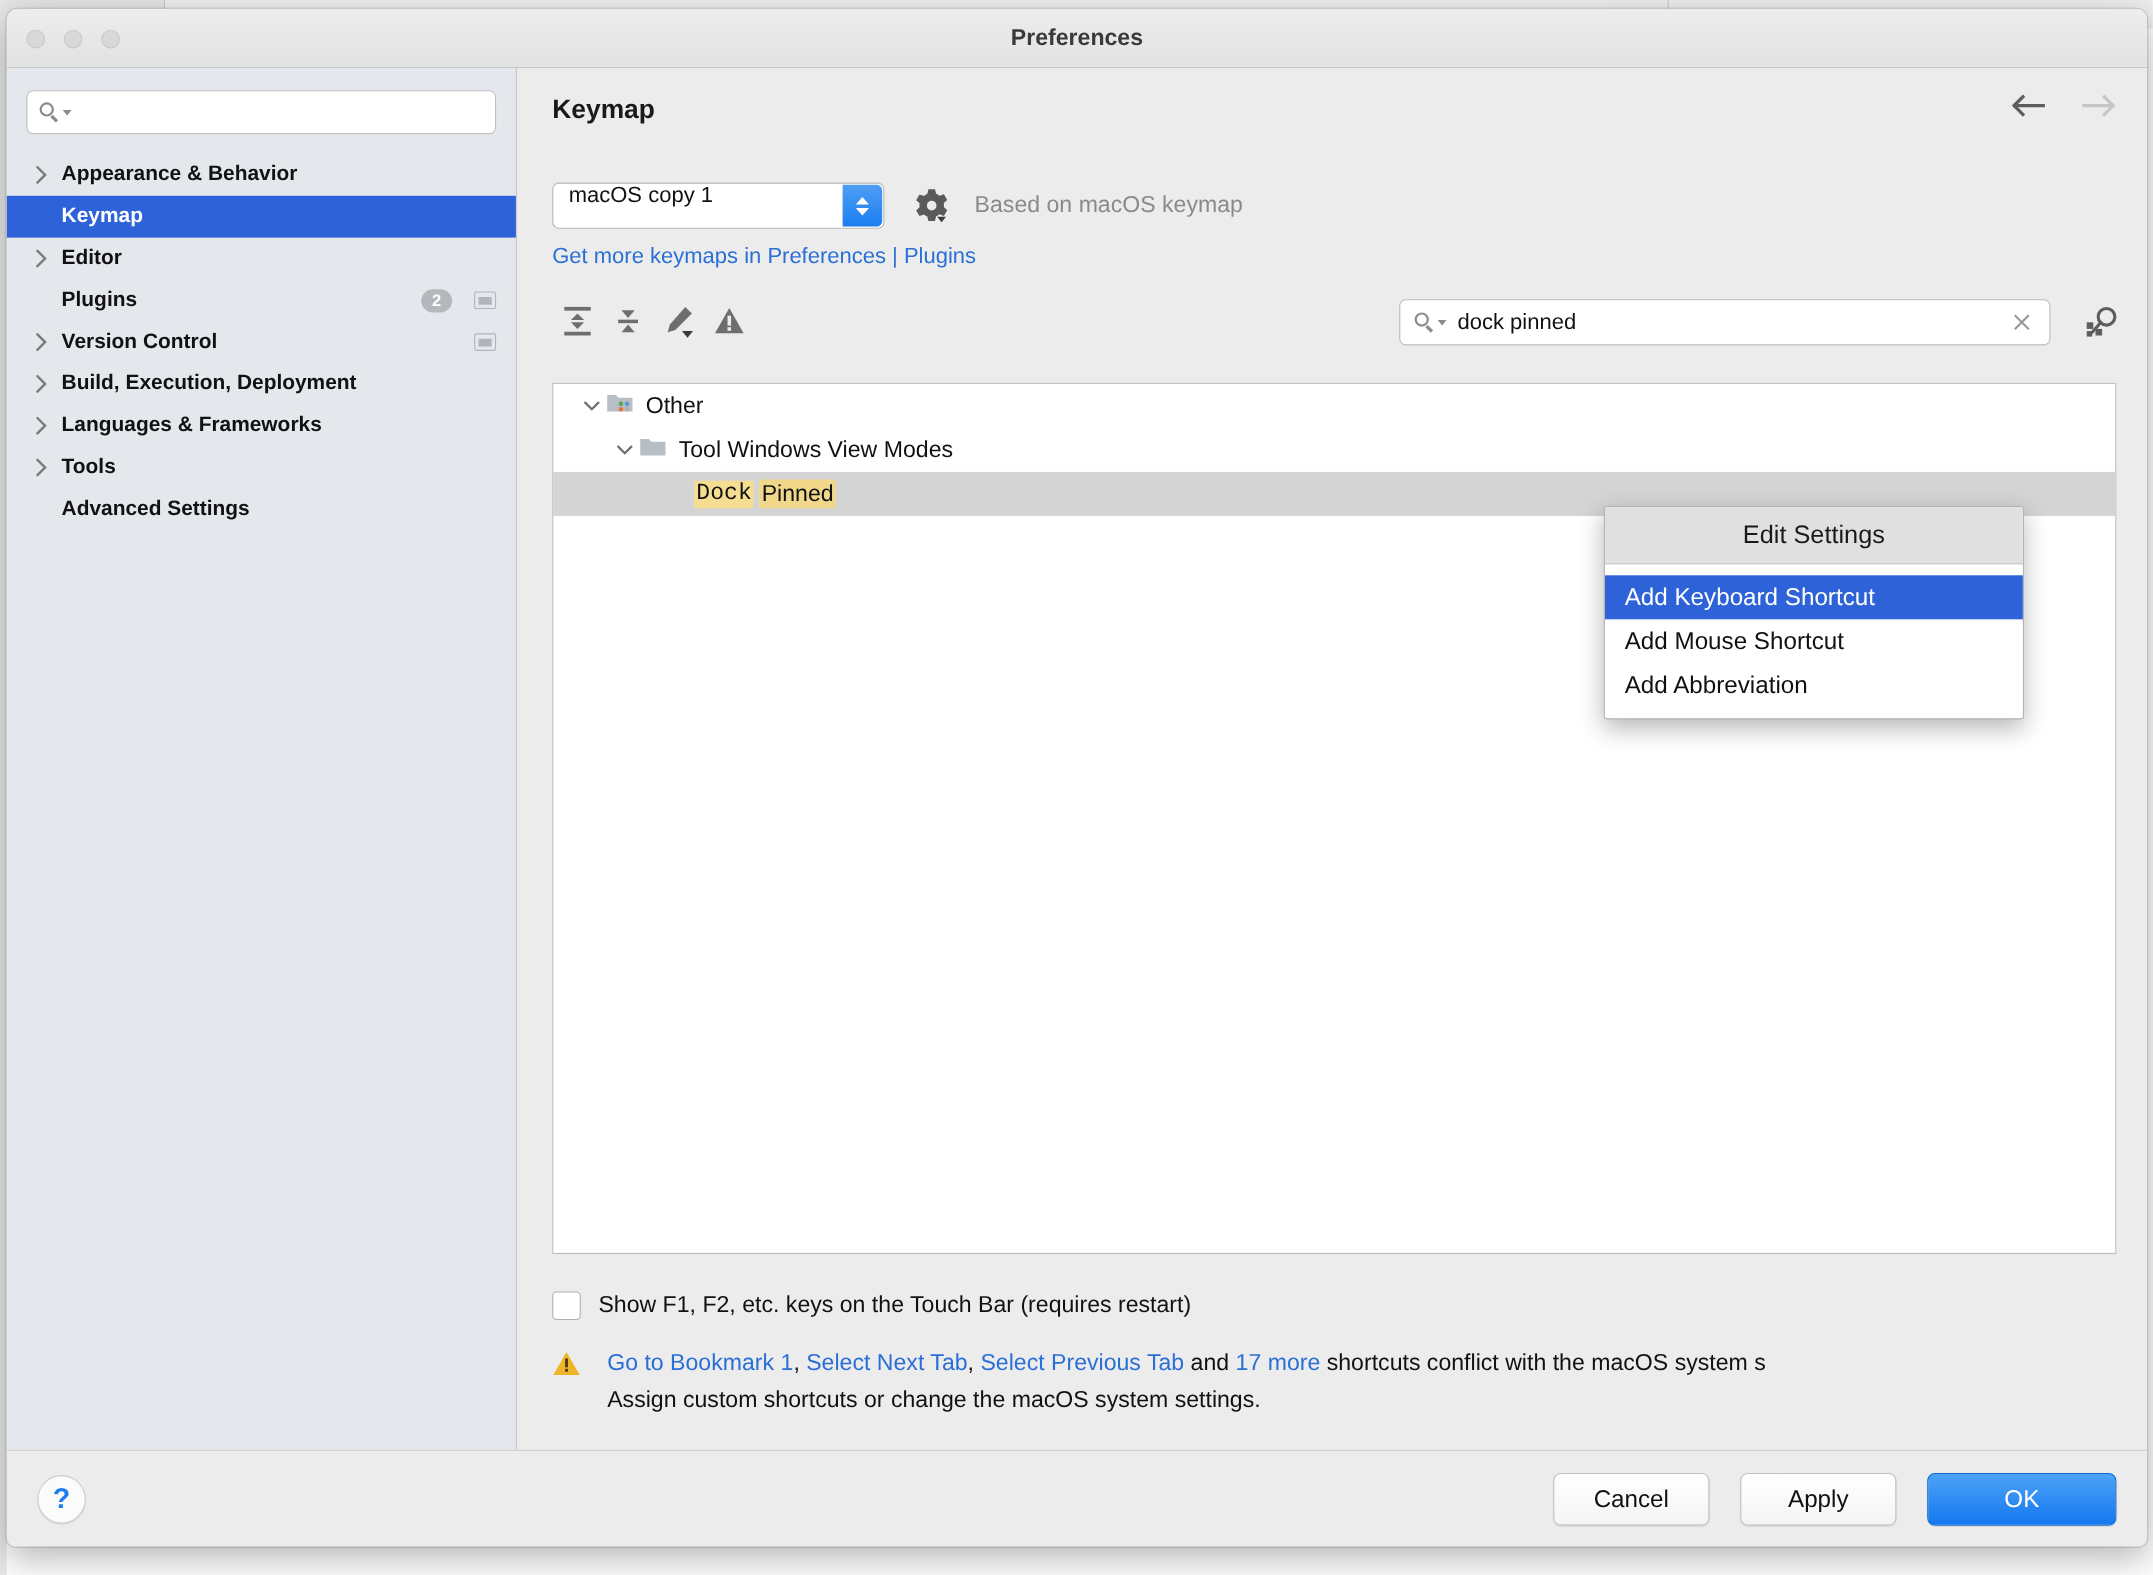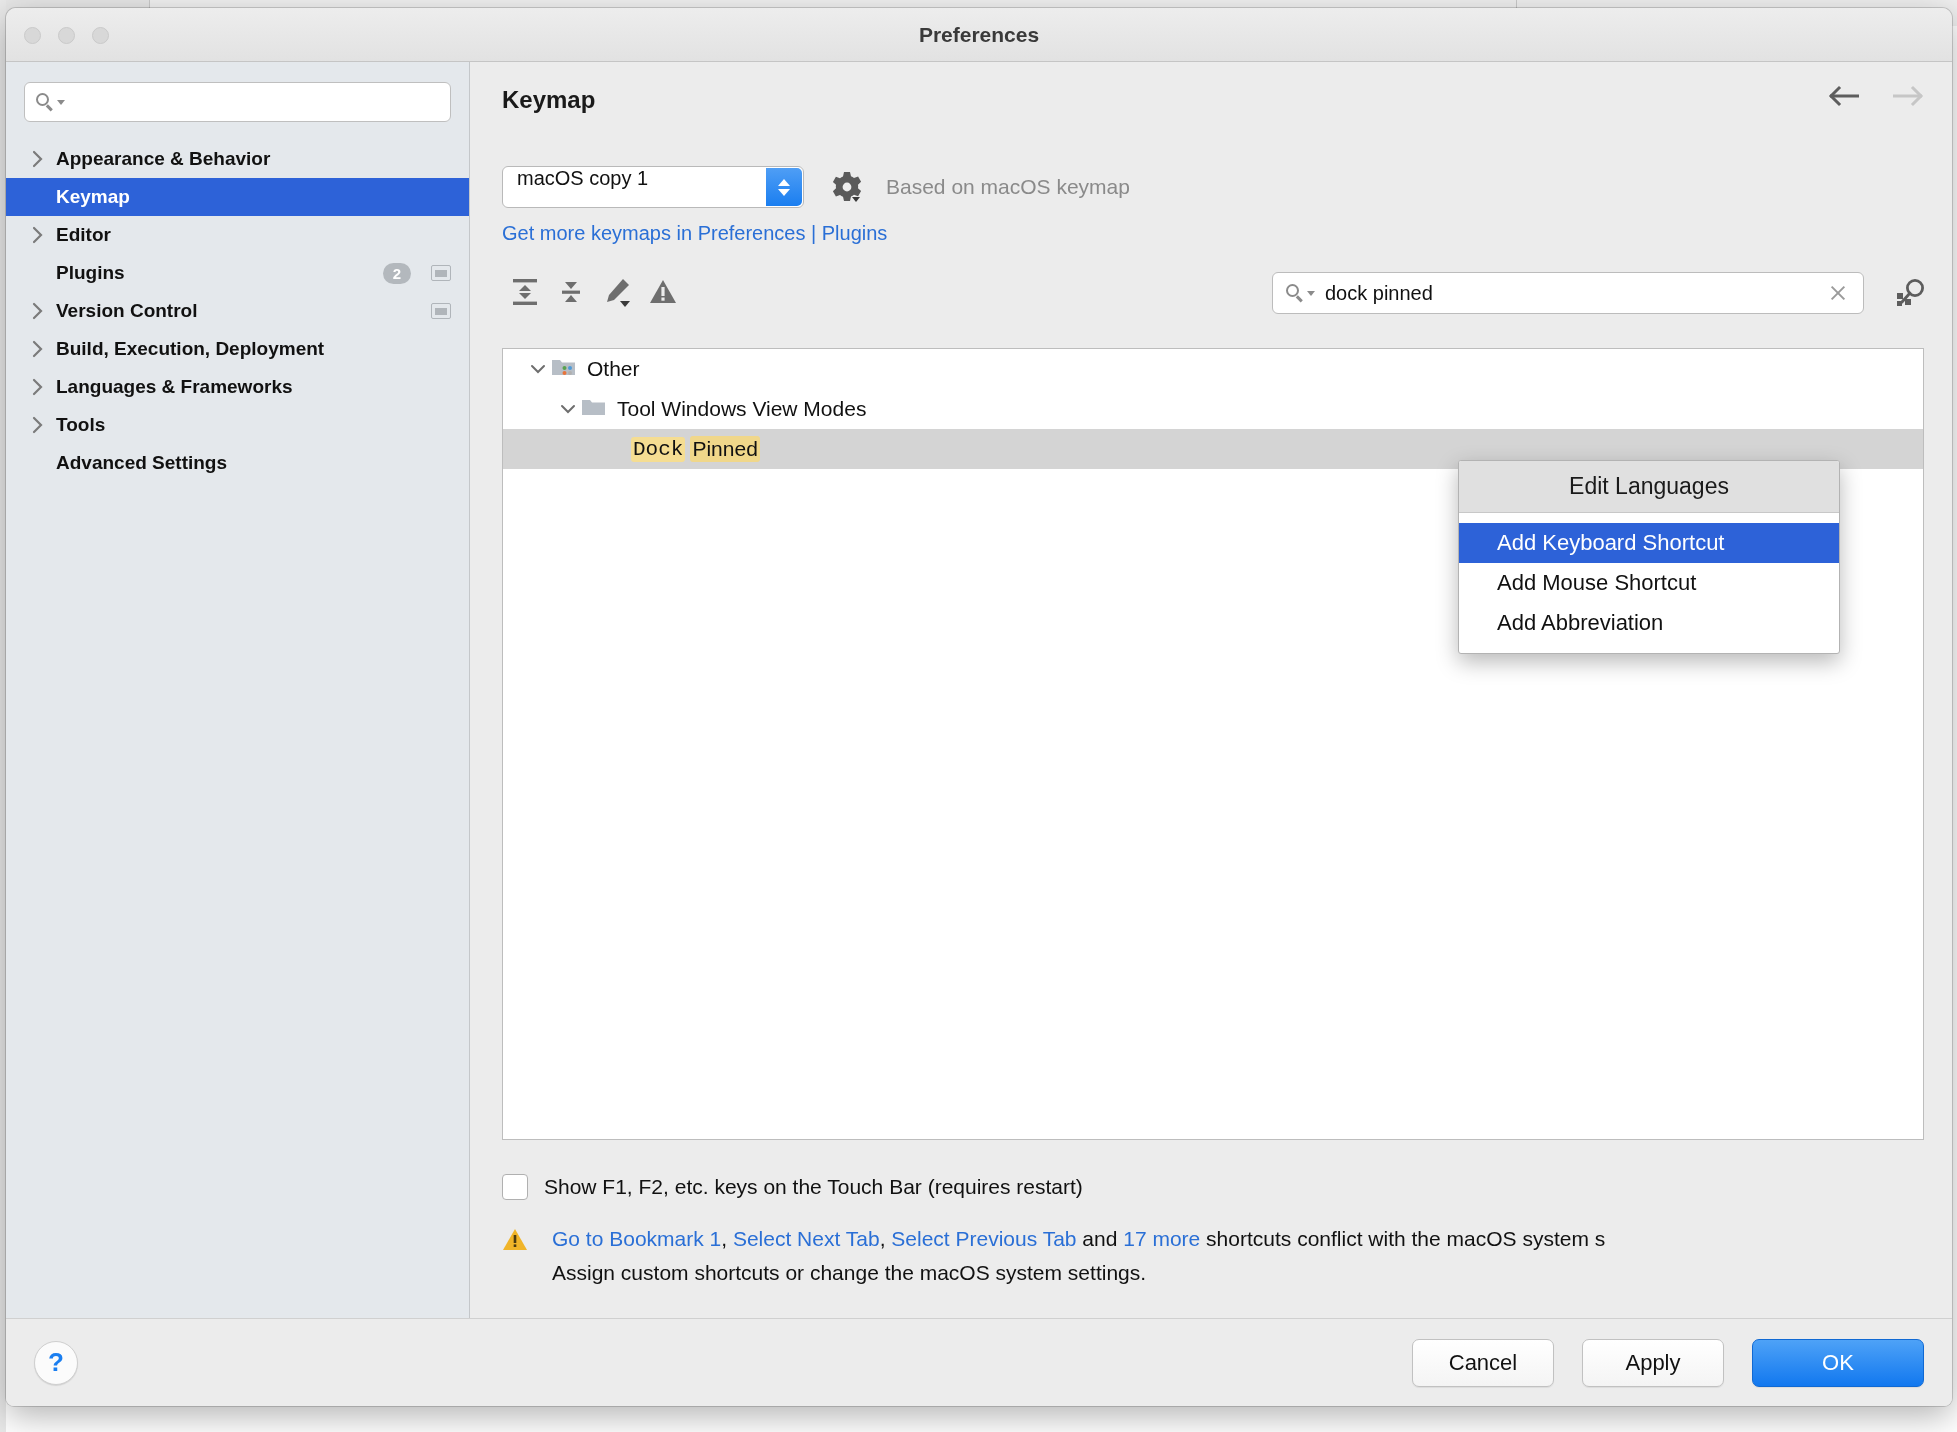--- a/index.html
+++ b/index.html
@@ -187,21 +187,21 @@
     position:absolute; left:1452px; top:452px; width:382px;
     background:#fff; border:1px solid #b3b3b3; border-radius:3px;
     box-shadow:0 8px 22px rgba(0,0,0,.28);
     overflow:hidden; z-index:50;
   }
   .ctx-title {
     height:52px; background:#e0e0e0; border-bottom:1px solid #c8c8c8;
     display:flex; align-items:center; justify-content:center;
     font-size:23px; color:#1a1a1a;
   }
-  .ctx-item { height:40px; display:flex; align-items:center; padding-left:38px; font-size:22px; color:#111; }
+  .ctx-item { height:40px; display:flex; align-items:center; padding-left:18px; font-size:22px; color:#111; }
   .ctx-item.hi { background:#2d62d8; color:#fff; }
   .ctx-pad { height:10px; }
 </style>
 </head>
 <body>
 
 <div class="backdrop">
   <div class="strip-a"></div>
   <div class="strip-b"></div>
   <div class="strip-c"></div>
@@ -469,21 +469,21 @@
 
   <div class="footer">
     <div class="help-btn">?</div>
     <div class="foot-spacer"></div>
     <div class="btn">Cancel</div>
     <div class="btn">Apply</div>
     <div class="btn primary">OK</div>
   </div>
 
   <div class="ctxmenu">
-    <div class="ctx-title">Edit Languages</div>
+    <div class="ctx-title">Edit Settings</div>
     <div class="ctx-pad"></div>
     <div class="ctx-item hi">Add Keyboard Shortcut</div>
     <div class="ctx-item">Add Mouse Shortcut</div>
     <div class="ctx-item">Add Abbreviation</div>
     <div class="ctx-pad"></div>
   </div>
 
 </div>
 
 </body></html>

